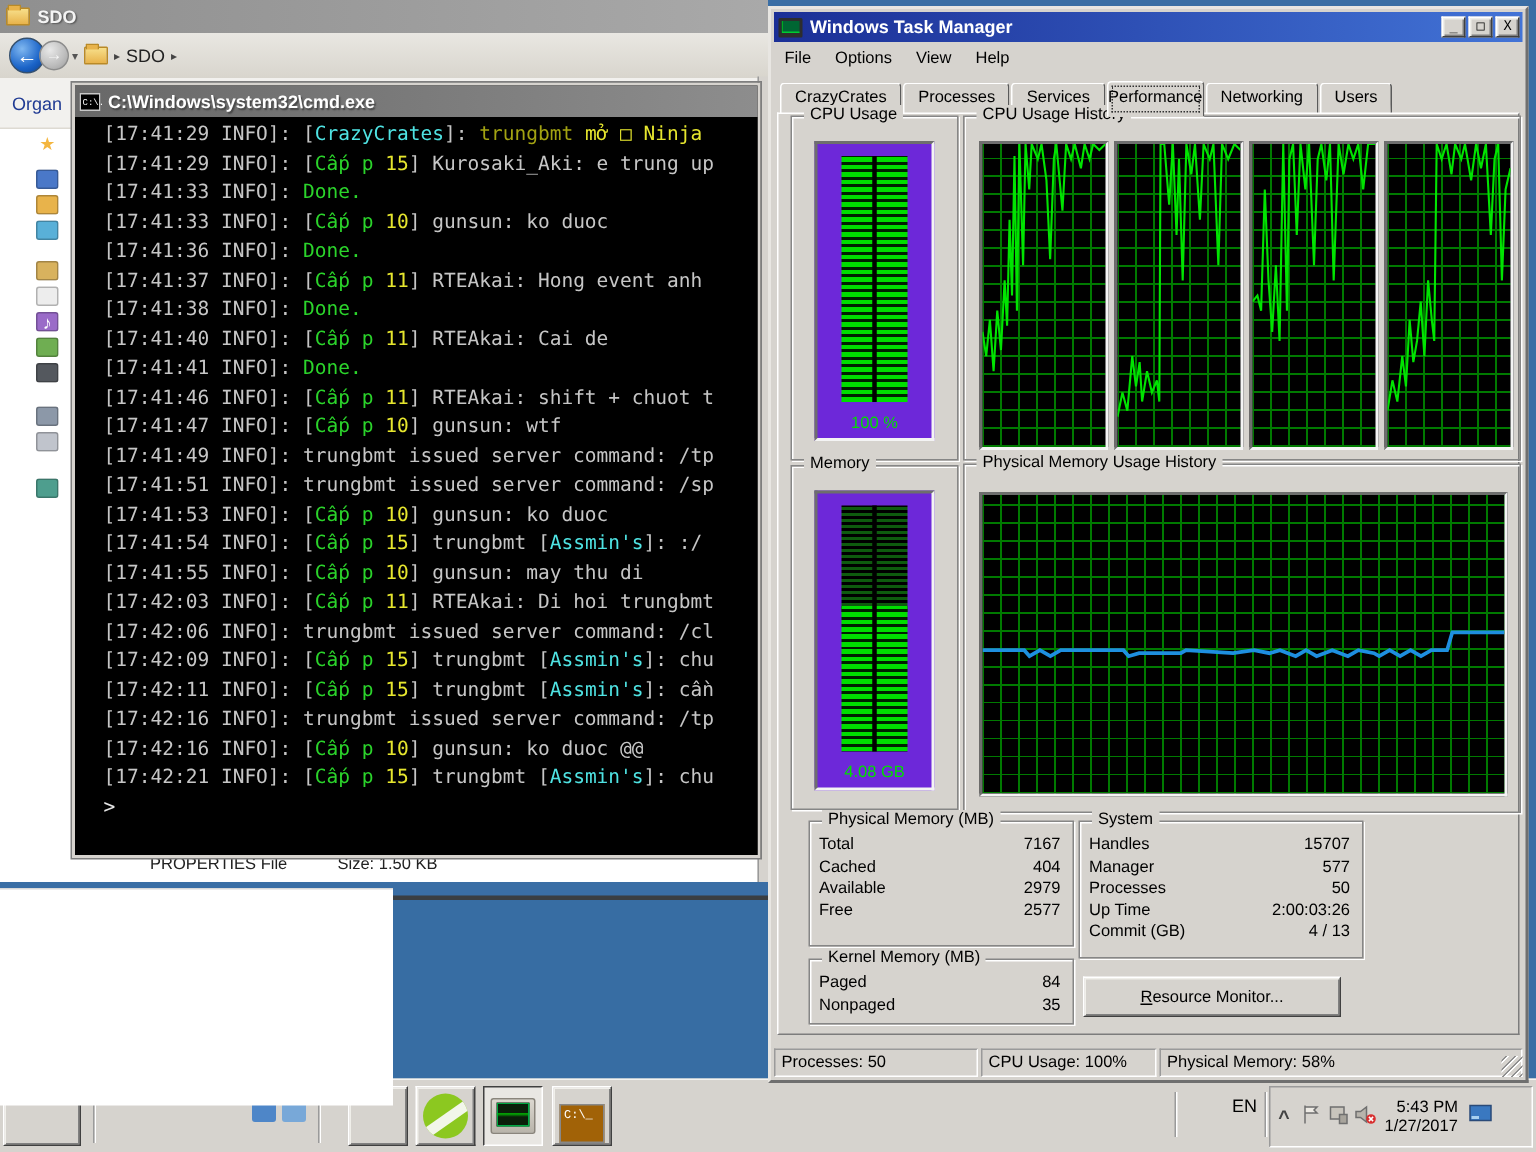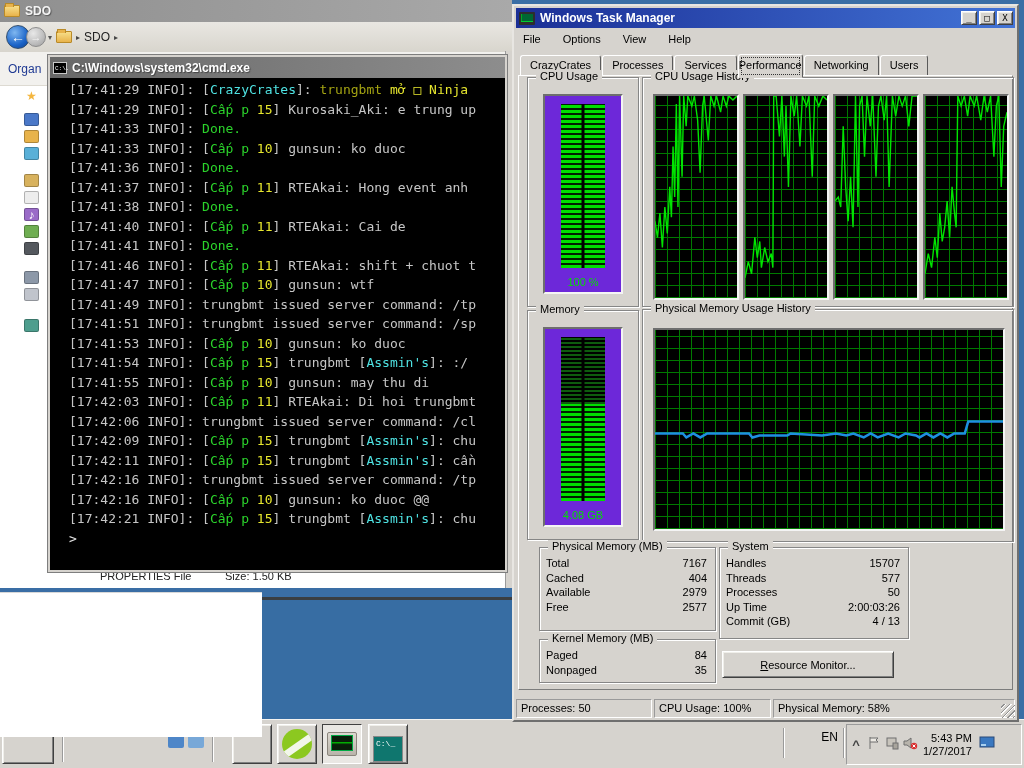--- a/index.html
+++ b/index.html
@@ -55,21 +55,21 @@
 
   
   #taskman { position:absolute; left:512px; top:4px; width:507px; height:718px; background:#D6D3CE; z-index:4;
     border:2px solid; border-color:#E8E6E2 #6F6F6F #6F6F6F #E8E6E2; }
   .tm-titlebar { position:absolute; left:2px; top:2px; right:2px; height:20px;
     background:linear-gradient(90deg,#1B2F96,#4273D6); display:flex; align-items:center; padding:0 2px 0 3px; }
   .tm-titlebar .t { color:#fff; font-weight:bold; font-size:12px; margin-left:5px; flex:1; }
   .tm-appicon { width:16px; height:13px; background:#2D2D2D; border-radius:1px; position:relative; }
   .tm-appicon:after { content:""; position:absolute; left:2px; top:2px; right:2px; bottom:3px; background:#063; box-shadow:inset 0 -1px 0 #0C3, inset 1px 0 0 #0A2; }
   .tm-btn { width:16px; height:14px; background:#D6D3CE; font-size:9px; line-height:12px; text-align:center; color:#000; margin-left:2px; font-family:"DejaVu Sans Mono",monospace; }
-  .tm-menubar { position:absolute; left:2px; top:23px; right:2px; height:19px; display:flex; gap:8px; align-items:center; font-size:11px; background:#D6D3CE; }
+  .tm-menubar { position:absolute; left:2px; top:23px; right:2px; height:19px; display:flex; gap:2px; align-items:center; font-size:11px; background:#D6D3CE; }
   .tm-menubar .mi { padding:2px 7px; }
   .tm-tabs { position:absolute; left:6px; top:46px; right:6px; height:24px; display:flex; align-items:flex-end; }
   .tab { font-size:11px; padding:3px 9px 4px; background:#D6D3CE; border:1px solid; border-color:#FFFFFF #5A5A5A #D6D3CE #FFFFFF; border-radius:3px 3px 0 0; margin-right:1px; position:relative; }
   .tab.sel { padding:4px 0 6px; margin-bottom:-2px; z-index:2; outline:1px dotted #333; outline-offset:-4px; }
   .tabpage { position:absolute; left:4px; top:69px; right:4px; bottom:30px; border:1px solid; border-color:#FFFFFF #7C7C7C #7C7C7C #FFFFFF; }
 
   
   .led-panel { position:absolute; background:#6d28d9; border:2px solid; border-color:#6E6E6E #F4F4F4 #F4F4F4 #6E6E6E; }
   .led-fill { position:absolute; left:50%; transform:translateX(-50%); width:44px;
     background:repeating-linear-gradient(0deg,#00DE00 0 3px,#002000 3px 5px); }
@@ -107,21 +107,21 @@
   .tray-ic { width:18px; text-align:center; font-size:13px; color:#444; }
   .clock { font-size:11px; color:#000; text-align:right; line-height:13px; margin-left:4px; }
   .lang { position:absolute; right:186px; top:10px; font-size:12px; color:#000; }
   .tb-vline { position:absolute; top:8px; height:30px; width:1px; background:#9A9A9A; box-shadow:1px 0 0 #fff; }
   
   .ic-green { width:30px; height:30px; border-radius:50%; background:#8CC820; position:relative; overflow:hidden; }
   .ic-green:after { content:""; position:absolute; left:-4px; top:12px; width:44px; height:7px; background:#F2F6EA; transform:rotate(-35deg); }
   .ic-tm { width:30px; height:24px; background:linear-gradient(#DCD8D0,#B9B4AA); border:1px solid #8A857C; border-radius:2px; position:relative; }
   .ic-tm:after { content:""; position:absolute; left:3px; top:2px; right:3px; bottom:4px; background:#0A1F0A;
      background-image:linear-gradient(transparent 45%, rgba(0,220,0,.8) 46%, transparent 60%); box-shadow:inset 0 0 0 1px #0A4; }
-  .ic-cmd { width:30px; height:26px; background:#0f766e; border:1px solid #888; color:#fff; font-family:"Liberation Mono",monospace; font-size:8px; padding:2px;margin-top:9px; }
+  .ic-cmd { width:30px; height:26px; background:#a16207; border:1px solid #888; color:#fff; font-family:"Liberation Mono",monospace; font-size:8px; padding:2px;margin-top:9px; }
 </style>
 </head>
 <body>
 
 <div id="explorer">
   <div class="exp-titlebar">
     <div class="folder-icon"></div>
     <span class="t">SDO</span>
   </div>
   <div class="exp-toolbar">
@@ -304,21 +304,21 @@
       </div>
   </div>
   <div class="group" style="left:205px;top:541px;width:190px;height:92px;">
     <span class="legend">System</span>
     <div class="statrows">
         <div class="statrow">
           <span>Handles</span>
           <span>15707</span>
         </div>
         <div class="statrow">
-          <span>Threads</span>
+          <span>Manager</span>
           <span>577</span>
         </div>
         <div class="statrow">
           <span>Processes</span>
           <span>50</span>
         </div>
         <div class="statrow">
           <span>Up Time</span>
           <span>2:00:03:26</span>
         </div>

